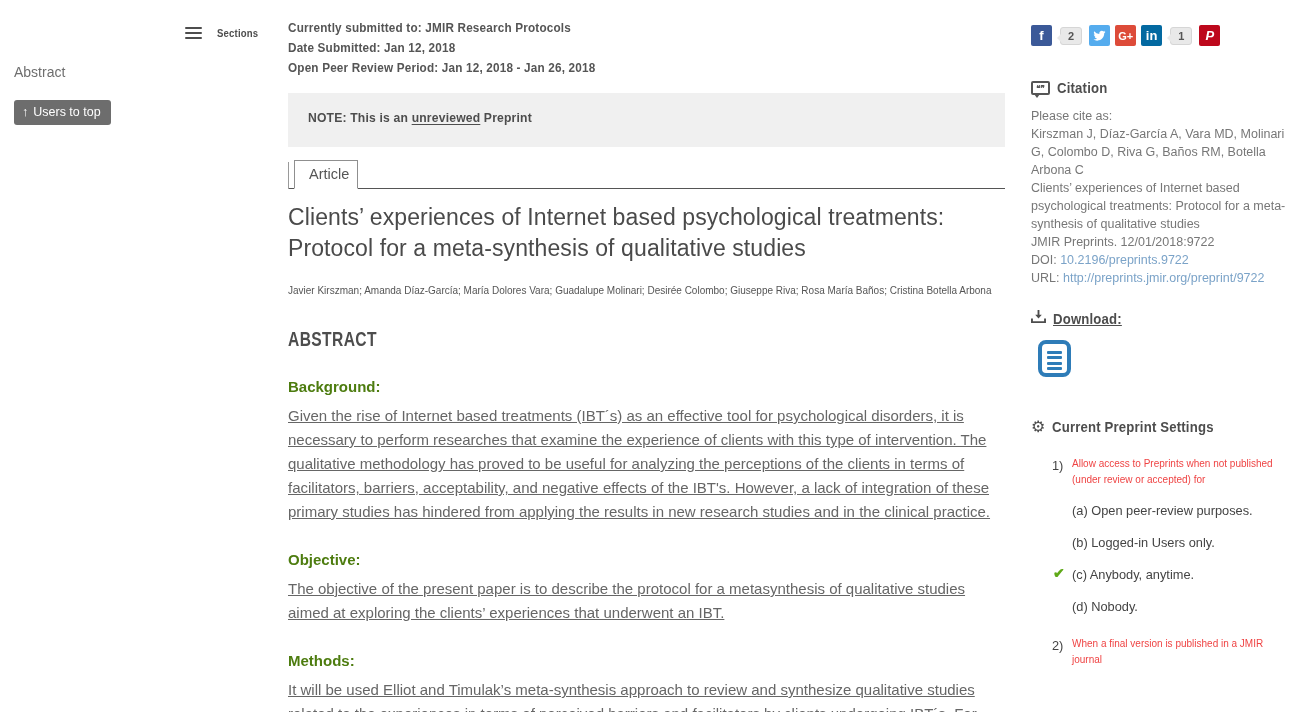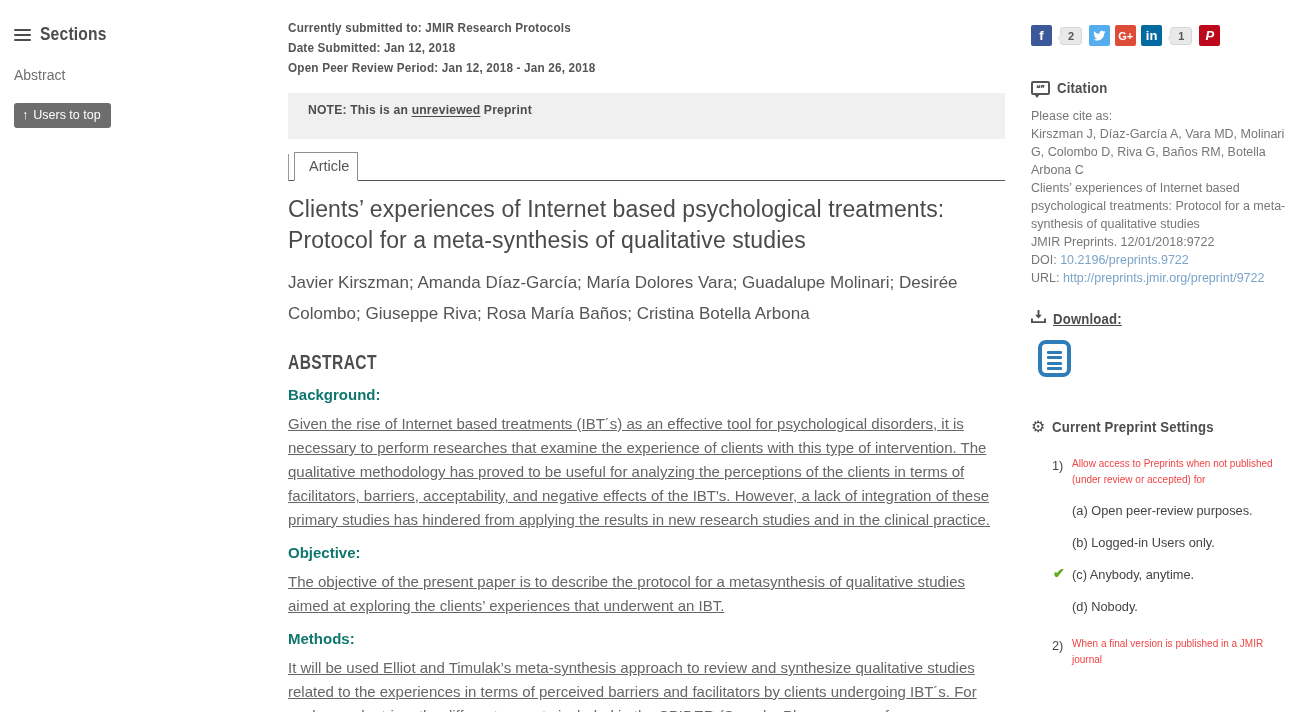--- a/index.html
+++ b/index.html
@@ -2,43 +2,43 @@
 <html><head>
 <meta charset="utf-8">
 <style>
   * { margin:0; padding:0; box-sizing:border-box; }
   html,body { width:1308px; height:712px; background:#fff; overflow:hidden;
               font-family:"Liberation Sans", sans-serif; }
   .cond { font-weight:700; display:inline-block; transform:scaleX(.87); transform-origin:0 50%; white-space:nowrap; letter-spacing:.2px; }
 
   
   #left-rail { position:absolute; left:14px; top:24px; width:250px; }
-  .sections-head { display:flex; align-items:center; gap:9px; color:#4d4d4d; font-size:18px; }
+  .sections-head { display:flex; align-items:center; gap:15px; color:#4d4d4d; font-size:11px;justify-content:flex-end; }
   .burger { width:17px; display:inline-block; }
   .burger i { display:block; height:2px; background:#4d4d4d; margin:3px 0; border-radius:1px; }
   .toc-item { margin-top:22px; color:#6e6e6e; font-size:14px; cursor:pointer; }
   .btt-btn { margin-top:20px; display:inline-flex; align-items:center; gap:5px;
              background:#6d6d6d; color:#fff; font-size:12.5px; padding:5px 10px 6px 8px;
              border:none; border-radius:3px; cursor:pointer; }
 
   
   #main { position:absolute; left:288px; top:18px; width:717px; }
   .meta-line { color:#555; font-size:13.5px; line-height:20px; }
-  .note-box { margin-top:15px; background:#f0f0f0; padding:7px 20px 21px 20px; }
+  .note-box { margin-top:15px; background:#f0f0f0; padding:15px 20px 21px 20px; }
   .note-box .cond { font-size:13.5px; color:#4d4d4d; transform:scaleX(.9); }
   .note-box u { text-underline-offset:2px; }
   .tab-row { margin-top:13px; position:relative; height:29px; border-bottom:1px solid #555; }
   .tab-row::before { content:""; position:absolute; left:0; top:2px; bottom:-1px; width:1px; background:#9a9a9a; }
   .tab { position:absolute; left:6px; bottom:-1px; background:#fff; border:1px solid #8f8f8f; border-bottom:1px solid #fff;
          padding:5px 8px 6px 14px; color:#555; font-size:14.5px; cursor:pointer; }
   .art-title { margin-top:13px; color:#4a4a4a; font-size:23px; font-weight:400; line-height:31px; letter-spacing:.1px; }
-  .art-authors { margin-top:11px; color:#555; font-size:17px; line-height:31px; }
+  .art-authors { margin-top:11px; color:#555; font-size:10px; line-height:31px; }
   .abs-head { margin-top:22px; }
   .abs-head .cond { font-size:20px; color:#4d4d4d; transform:scaleX(.78); letter-spacing:.5px; }
-  .sec-head { margin-top:9px; color:#0f766e; font-size:15px; font-weight:700; line-height:24px; }
+  .sec-head { margin-top:24px; color:#4d7c0f; font-size:15px; font-weight:700; line-height:24px; }
   .sec-text { margin-top:5px; color:#666; font-size:15px; line-height:24px;text-decoration:underline; }
 
   
   #right-rail { position:absolute; left:1031px; top:25px; width:262px; }
   .social-row { display:flex; align-items:center; gap:5px; }
   .s-icon { width:21px; height:21px; border-radius:2px; color:#fff; display:flex; align-items:center;
             justify-content:center; font-weight:700; font-size:13px; cursor:pointer; }
   .s-badge { position:relative; background:#e9e9e9; border:1px solid #d6d6d6; color:#555; border-radius:3px;
              font-size:11px; font-weight:700; padding:2px 7px; margin-left:3px; margin-right:2px; }
   .s-badge::before { content:""; position:absolute; left:-4px; top:6px; border-top:4px solid transparent;

